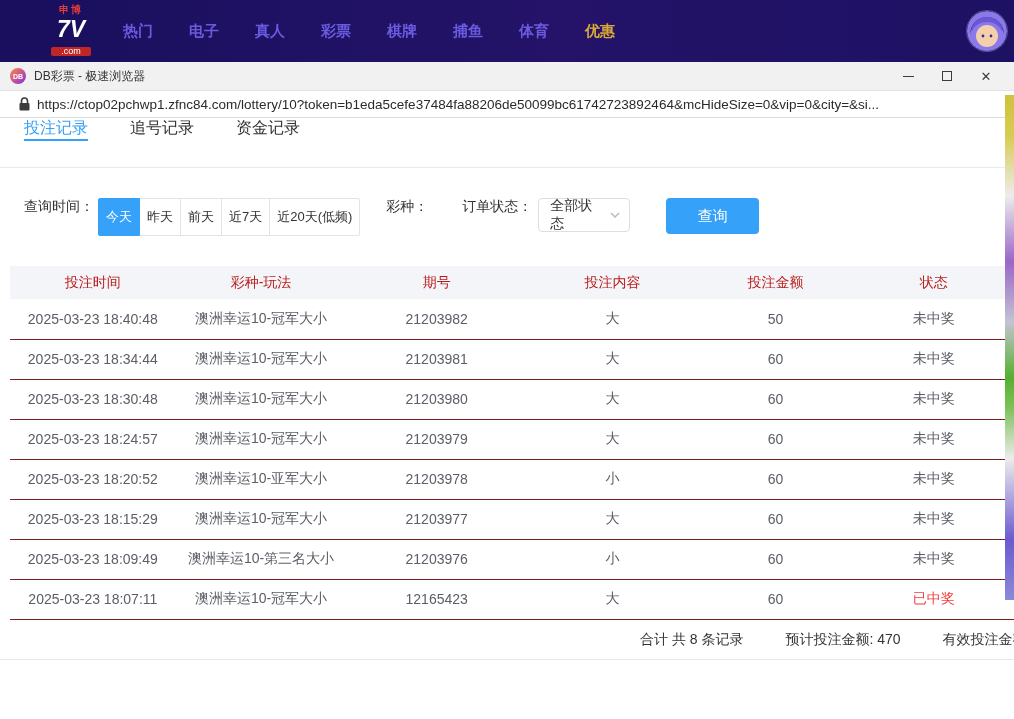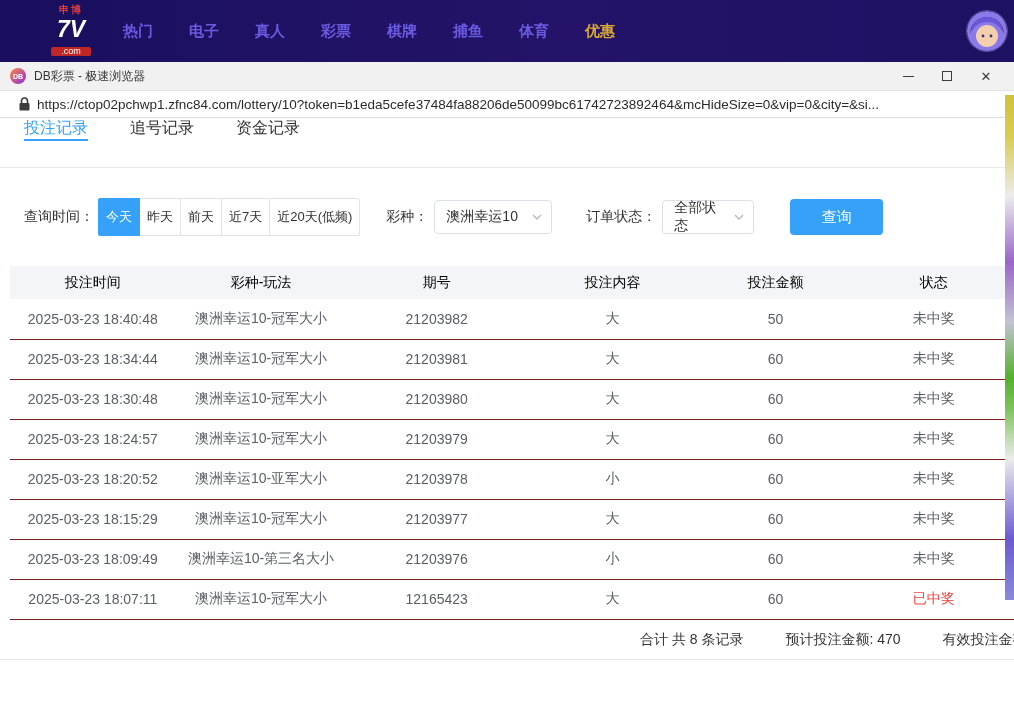--- a/index.html
+++ b/index.html
@@ -34,40 +34,40 @@
   .wc-close{font-size:13px;line-height:1}
   .addressbar{height:27px;background:#fff;display:flex;align-items:center;padding:0 19px;border-bottom:1px solid #dcdcdc}
   .url{font-size:13.5px;color:#2b2b2b;margin-left:7px;white-space:nowrap;overflow:hidden}
 
   
   .tabs{height:50px;display:flex;align-items:flex-start;gap:42px;padding:0 24px;border-bottom:1px solid #eaeaea}
   .tab{font-size:16px;color:#333;display:flex;align-items:center;cursor:pointer;border-bottom:2px solid transparent;margin-bottom:-1px}
   .tab-active{color:var(--accent);border-bottom-color:var(--accent)}
 
   
-  .filters{display:flex;align-items:center;margin:30px 12px 0 24px}
+  .filters{display:flex;align-items:flex-start;margin:30px 12px 0 24px}
   .flabel{font-size:14px;color:#333;white-space:nowrap}
   .time-group{display:flex;margin-left:4px}
   .time-btn{font-family:Liberation Sans, sans-serif;font-size:13px;color:#333;background:#fff;border:1px solid #e3e3e3;padding:9px 7px;cursor:pointer;margin-left:-1px;white-space:nowrap}
   .time-btn:first-child{margin-left:0;border-radius:2px 0 0 2px}
   .time-btn:last-child{border-radius:0 2px 2px 0}
   .time-active{background:var(--accent);border-color:var(--accent);color:#fff;position:relative;z-index:1}
   .select{display:flex;align-items:center;justify-content:space-between;border:1px solid #dcdfe6;border-radius:4px;height:34px;padding:0 9px 0 11px;cursor:pointer;font-size:14px;color:#333;background:#fff}
   .sel-lottery{width:118px;margin-left:6px}
   .sel-status{width:92px;margin-left:6px}
   .ml26{margin-left:26px}
   .ml34{margin-left:34px}
   .chev{margin-left:6px;flex:none}
   .search-btn{font-family:inherit;margin-left:36px;width:93px;height:36px;background:var(--accent);color:#fff;border:none;border-radius:4px;font-size:15px;cursor:pointer}
 
   
   .table-wrap{margin:30px 0 0 10px;width:calc(100% - 10px)}
   table{width:100%;border-collapse:collapse;table-layout:fixed}
   thead tr{background:#f4f5f8}
-  th{font-size:14px;color:#000000;font-weight:normal;height:33px;text-align:center}
+  th{font-size:14px;color:#b91c1c;font-weight:normal;height:33px;text-align:center}
   td{font-size:14px;color:#5a5e66;height:40px;text-align:center;border-bottom:1px solid #7f1d1d;overflow:hidden;white-space:nowrap}
   td.status-win{color:var(--red)}
 
   
   .footer{height:40px;border-bottom:1px solid #e8e8e8;position:relative}
   .footer-inner{position:absolute;left:640px;top:0;height:40px;display:flex;align-items:center;gap:42px;white-space:nowrap;font-size:14px;color:#333}
 
   
   .right-strip{position:absolute;right:0;top:95px;width:9px;height:505px;z-index:5;
     background:linear-gradient(180deg,#cfc23e 0%,#d8cb52 8%,#ececec 20%,#9a66c8 33%,#c3c3d2 45%,#55b02e 56%,#7cc25a 62%,#ececec 72%,#6b5ad0 88%,#8a8ad8 100%)}
@@ -137,26 +137,20 @@
   <span class="flabel">查询时间：</span>
   <div class="time-group">
       <button class="time-btn time-active">今天</button>
       <button class="time-btn">昨天</button>
       <button class="time-btn">前天</button>
       <button class="time-btn">近7天</button>
       <button class="time-btn">近20天(低频)</button>
     </div>
 
   <span class="flabel ml26">彩种：</span>
-  <div class="select sel-lottery">
-    <span>澳洲幸运10</span>
-    <svg class="chev" width="10" height="6" viewBox="0 0 10 6">
-      <path d="M1 1l4 4 4-4" stroke="#b8bcc4" stroke-width="1.5" fill="none"></path>
-    </svg>
-  </div>
 
   <span class="flabel ml34">订单状态：</span>
   <div class="select sel-status">
     <span>全部状态</span>
     <svg class="chev" width="10" height="6" viewBox="0 0 10 6">
       <path d="M1 1l4 4 4-4" stroke="#b8bcc4" stroke-width="1.5" fill="none"></path>
     </svg>
   </div>
 
   <button class="search-btn">查询</button>

